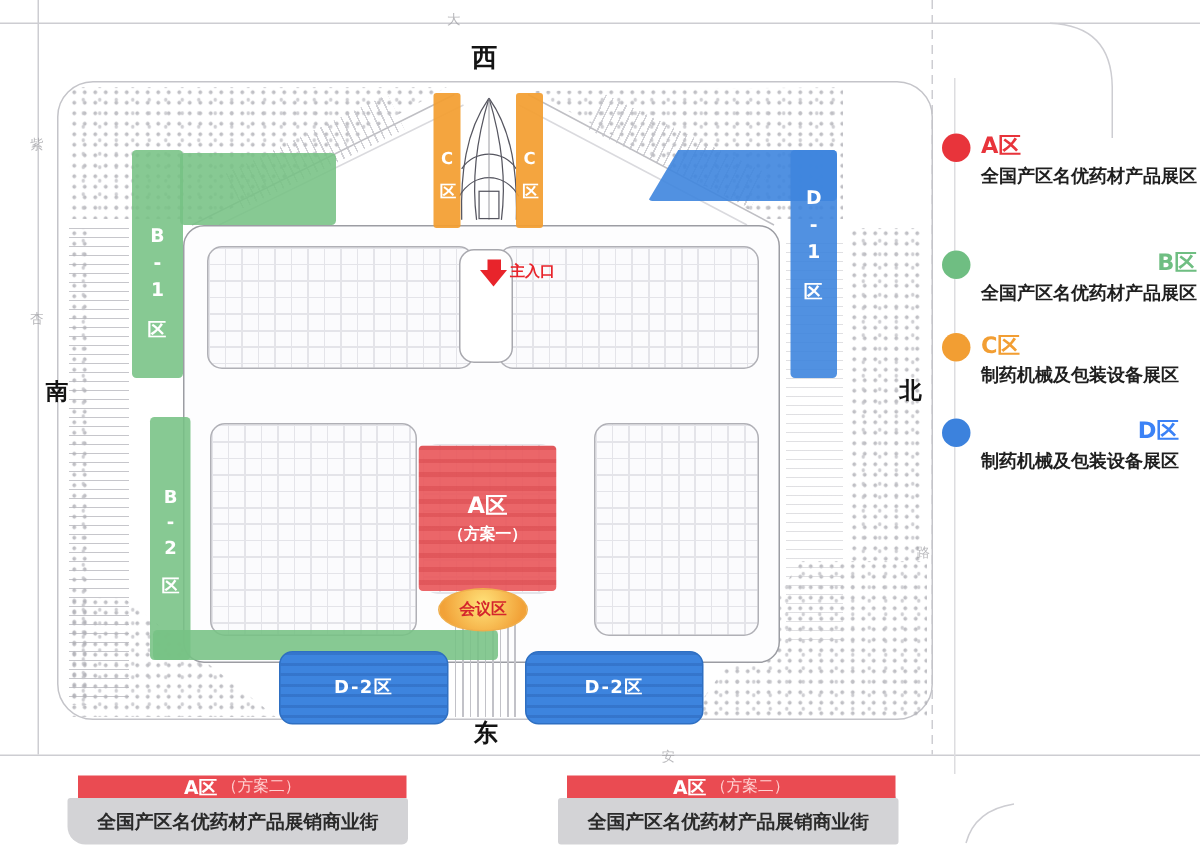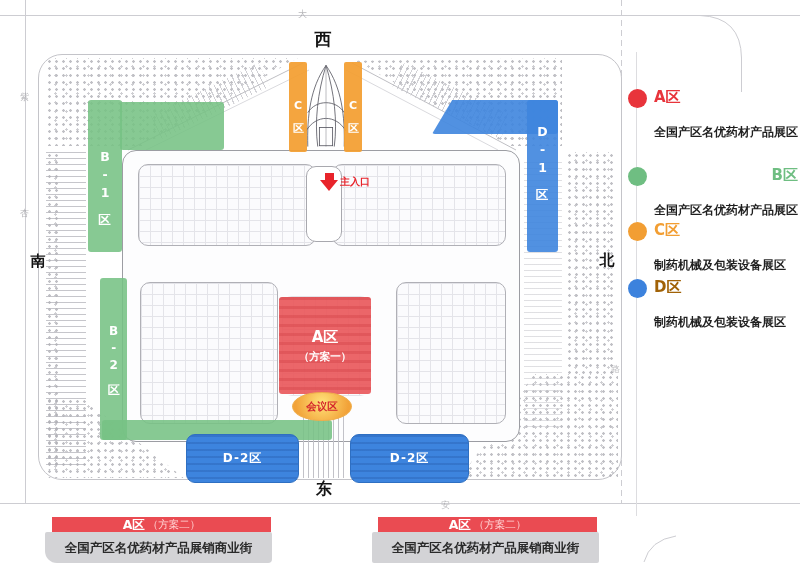--- a/index.html
+++ b/index.html
@@ -40,21 +40,21 @@
   .ent-head{width:0;height:0;border-left:9px solid transparent;border-right:9px solid transparent;
     border-top:11px solid #e8242b;margin:0 auto;}
   .ent-label{color:#e8242b;font-size:10px;font-weight:bold;white-space:nowrap;}
   
   .dir{font-weight:bold;color:#141414;text-align:center;}
   .street{font-size:9px;color:#9a9a9f;opacity:.7;}
   
   .lg-item{position:absolute;left:628px;display:flex;gap:7px;}
   .lg-dot{width:19px;height:19px;border-radius:50%;flex:0 0 auto;margin-top:1px;}
   .lg-title{font-size:15px;font-weight:bold;}
-  .lg-desc{font-size:12px;font-weight:bold;color:#1f1f1f;margin-top:19px;white-space:nowrap;}
+  .lg-desc{font-size:12px;font-weight:bold;color:#1f1f1f;margin-top:4px;white-space:nowrap;}
   .lg-line{font-size:11.5px;color:#3e3e42;margin-top:2px;white-space:nowrap;}
   
   .bn-head{background:#ea4b52;display:flex;align-items:center;justify-content:center;gap:3px;}
   .bn-title{color:#ffffff;font-size:12.5px;font-weight:bold;}
   .bn-sub{color:#ffd2d2;font-size:10.5px;}
   .bn-body{background:#d3d3d6;display:flex;align-items:center;justify-content:center;
     color:#2a2a2a;font-size:12.5px;font-weight:bold;}
 </style>
 </head>
 <body>
@@ -188,21 +188,21 @@
   <div class="lg-item" style="top:221px;">
     <div class="lg-dot" style="background: rgb(242, 158, 51);"></div>
     <div>
       <div class="lg-title" style="color: rgb(242, 158, 51);">C区</div>
       <div class="lg-desc">制药机械及包装设备展区</div>
     </div>
   </div>
   <div class="lg-item" style="top:278px;">
     <div class="lg-dot" style="background: rgb(60, 130, 221);"></div>
     <div>
-      <div class="lg-title" style="color: #a16207;">D区</div>
+      <div class="lg-title" style="color: #3b82f6; text-align: right;">D区</div>
       <div class="lg-desc">制药机械及包装设备展区</div>
     </div>
   </div>
 
   <div class="abs bn-head" style="left:52px;top:517px;width:219px;height:15px;">
     <span class="bn-title">A区</span>
     <span class="bn-sub">（方案二）</span>
   </div>
   <div class="abs bn-body" style="left:45px;top:532px;width:227px;height:31px;border-radius:2px 2px 4px 12px;">全国产区名优药材产品展销商业街</div>
 

